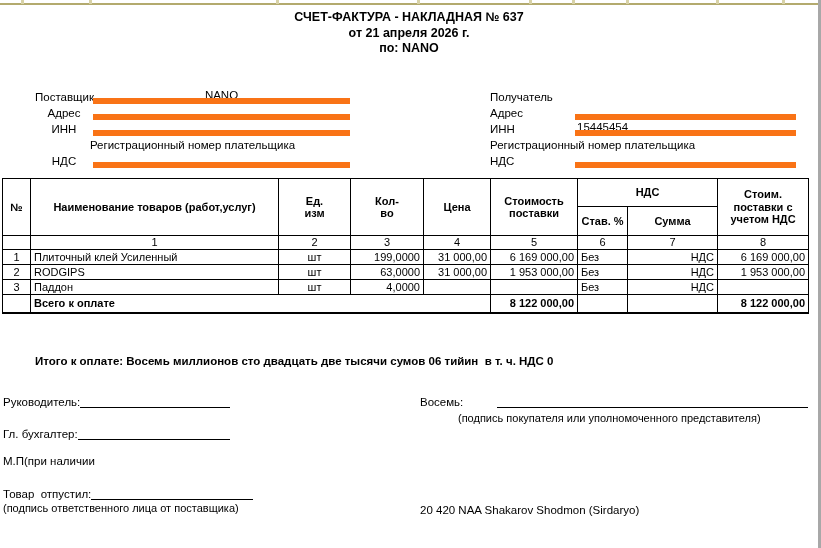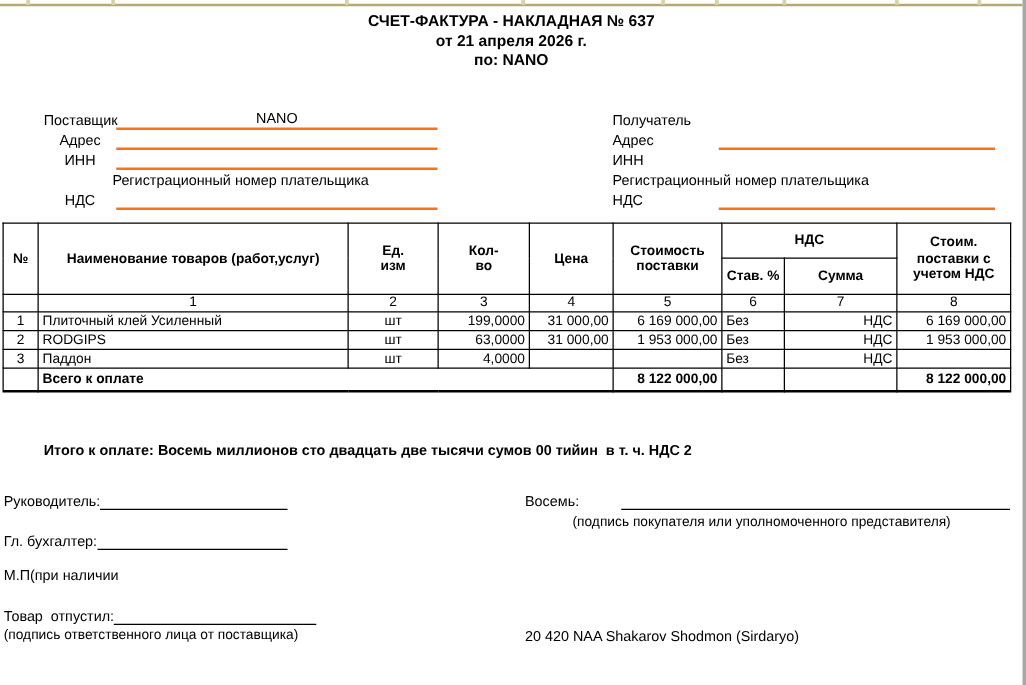--- a/index.html
+++ b/index.html
@@ -18,21 +18,21 @@
     font-weight: bold; font-size: 12.5px; line-height: 15.5px; }
 
   
   .party { position: absolute; top: 88px; font-size: 11.5px; }
   .party.left  { left: 35px;  width: 315px; text-align: center; }
   .party.right { left: 490px; width: 306px; }
   .party .row { display: flex; height: 16px; align-items: flex-end; }
   .party .lbl { flex: 0 0 auto; padding-bottom: 1px; }
   .party.left  .lbl { width: 58px; }
   .party.right .lbl { width: 85px; }
-  .party .fld { flex: 1 1 auto; border-bottom: 2px solid #f97316; height: 15px;
+  .party .fld { flex: 1 1 auto; border-bottom: 6px solid #f97316; height: 15px;
     padding: 0 2px 1px 2px; white-space: nowrap; overflow: hidden; }
   .party .plain { width: 100%; padding-bottom: 1px; }
 
   
   table.invoice { position: absolute; left: 2px; top: 178px; width: 806px;
     border-collapse: collapse; table-layout: fixed; border-bottom: 2px solid #000; }
   table.invoice th, table.invoice td { border: 1px solid #000; font-size: 11px;
     line-height: 12.5px; vertical-align: middle; overflow: hidden; }
   table.invoice th { font-weight: bold; text-align: center; padding: 1px 2px; }
   table.invoice td { padding: 0 3px; }
@@ -105,20 +105,21 @@
   <div class="party right">
     <div class="row">
       <span class="lbl">Получатель</span>
     </div>
     <div class="row">
       <span class="lbl">Адрес</span>
       <span class="fld"></span>
     </div>
     <div class="row">
       <span class="lbl">ИНН</span>
+      <span class="fld">15445454</span>
     </div>
     <div class="row">
       <span class="plain">Регистрационный номер плательщика</span>
     </div>
     <div class="row">
       <span class="lbl">НДС</span>
       <span class="fld"></span>
     </div>
   </div>
 
@@ -197,21 +198,21 @@
       <td></td>
       <td colspan="4" class="ta-l">Всего к оплате</td>
       <td class="ta-r">8 122 000,00</td>
       <td></td>
       <td></td>
       <td class="ta-r">8 122 000,00</td>
     </tr>
   </tbody>
     </table>
 
-  <div class="summary">Итого к оплате: Восемь миллионов сто двадцать две тысячи сумов 00 тийин  в т. ч. НДС 2</div>
+  <div class="summary">Итого к оплате: Восемь миллионов сто двадцать две тысячи сумов 06 тийин  в т. ч. НДС 0</div>
 
   <div class="sig" style="left:3px; top:394px;">
     <span>Руководитель:</span>
     <span class="line" style="width:150px"></span>
   </div>
   <div class="sig" style="left:3px; top:426px;">
     <span>Гл. бухгалтер:</span>
     <span class="line" style="width:152px"></span>
   </div>
   <div class="stamp-clip">М.П(при наличии</div>

